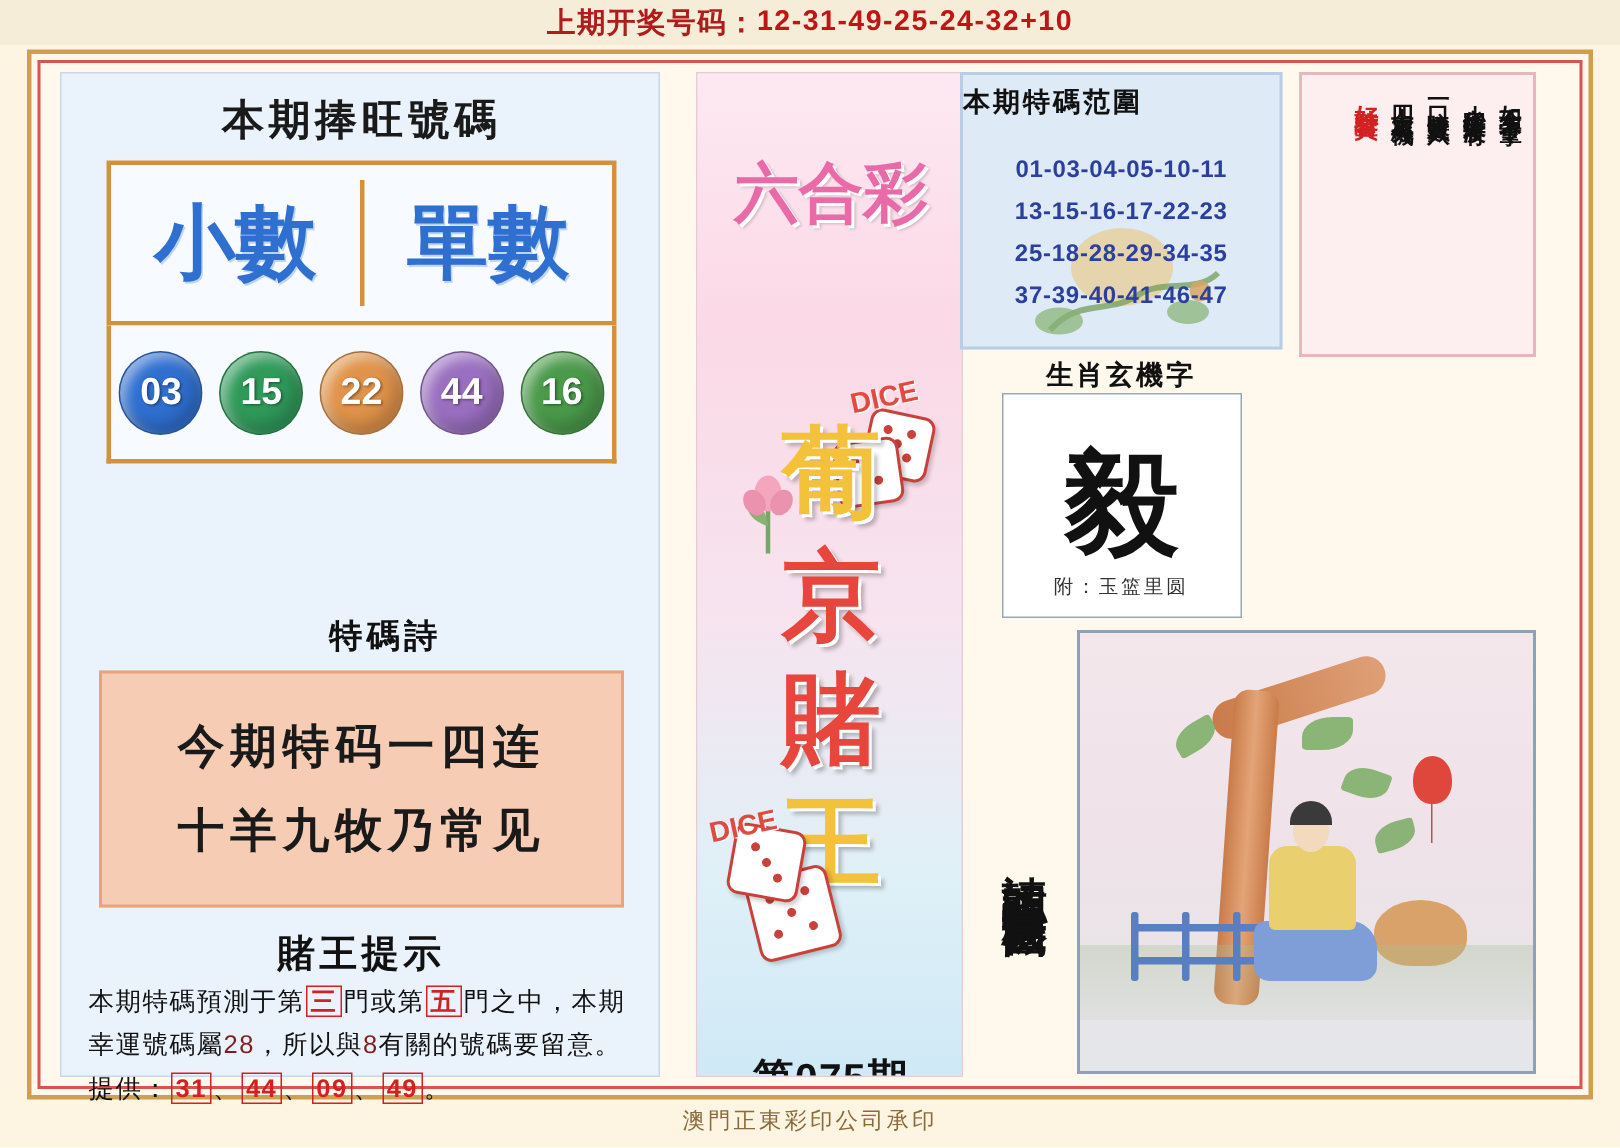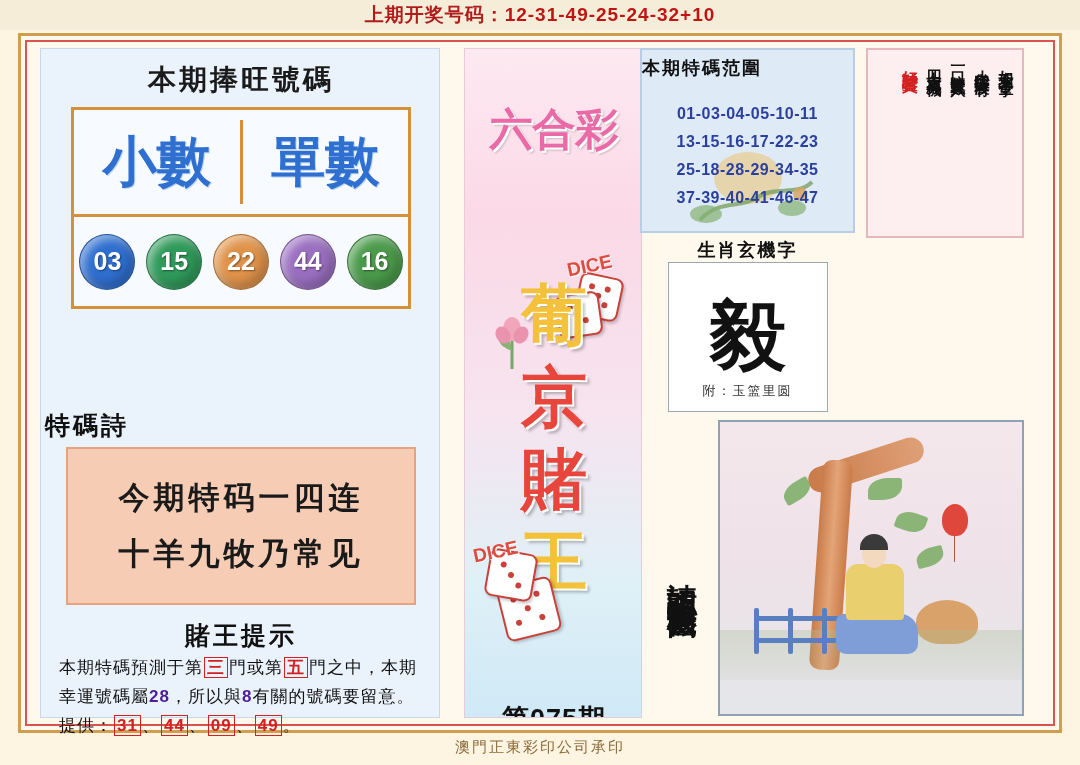--- a/index.html
+++ b/index.html
@@ -73,41 +73,41 @@
   .ball{
     width:54px;height:54px;border-radius:50%;
     display:flex;align-items:center;justify-content:center;
     font-size:25px;font-weight:bold;color:#fff;
     border:1px solid rgba(0,0,0,.25);
     text-shadow:1px 1px 2px rgba(0,0,0,.45);
     box-shadow:inset -5px -6px 10px rgba(0,0,0,.22), inset 4px 4px 8px rgba(255,255,255,.5);
   }
 
   .lc-sub{
-    position:absolute;left:4px;top:360px;width:400px;
-    font-size:25px;font-weight:bold;color:#111;letter-spacing:3px;
+    position:absolute;left:16px;top:360px;width:400px;text-align:center;
+    font-size:22px;font-weight:bold;color:#111;letter-spacing:3px;
   }
   .poem-box{
     position:absolute;left:25px;top:398px;width:350px;height:158px;
     background:#f6cdb4;border:2px solid #e8a37d;box-sizing:border-box;
     display:flex;flex-direction:column;align-items:center;justify-content:center;
   }
   .poem-box div{
     font-size:31px;font-weight:bold;color:#1a1a1a;letter-spacing:4px;margin:7px 0;
   }
   .tips-title{
     position:absolute;left:0;top:570px;width:400px;text-align:center;
     font-size:25px;font-weight:bold;color:#111;letter-spacing:3px;
   }
   .tips-body{
     position:absolute;left:18px;top:604px;width:368px;
     font-size:17px;line-height:29px;color:#111;letter-spacing:1px;
   }
   .hl{color:#d32121;font-weight:bold;border:1px solid #d32121;padding:0 2px;margin:0 1px;}
-  .hl2{color:#4c1d95;font-weight:bold;}
+  .hl2{color:#7f1d1d;font-weight:normal;}
 
   
   .center-col{
     position:absolute;left:452px;top:48px;width:178px;height:670px;
     background:linear-gradient(180deg,#fde9f1 0%, #fbd9e6 25%, #f6e4ef 55%, #dff0f7 80%, #cfe9f6 100%);
     border:1px solid #e7cbd8;box-sizing:border-box;overflow:hidden;margin-left:12px;
   }
   .lhc{
     position:absolute;left:0;top:52px;width:178px;text-align:center;
     font-size:43px;font-weight:bold;color:#ea6aa8;line-height:56px;

